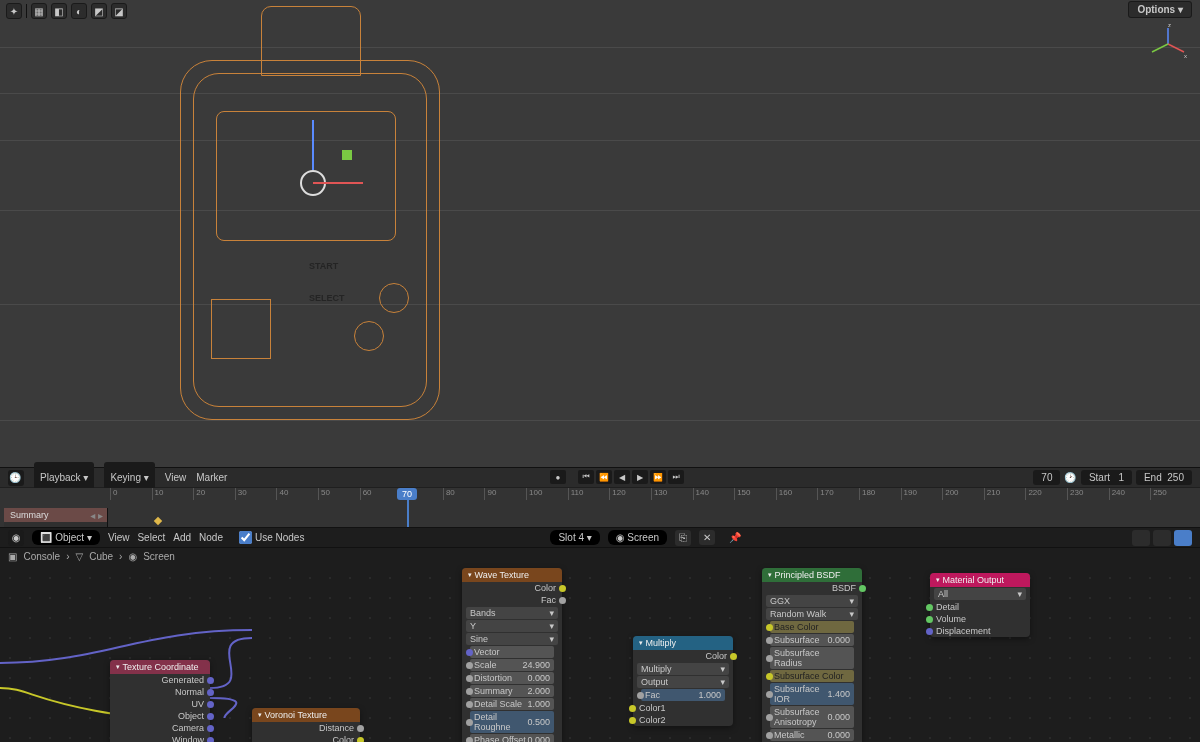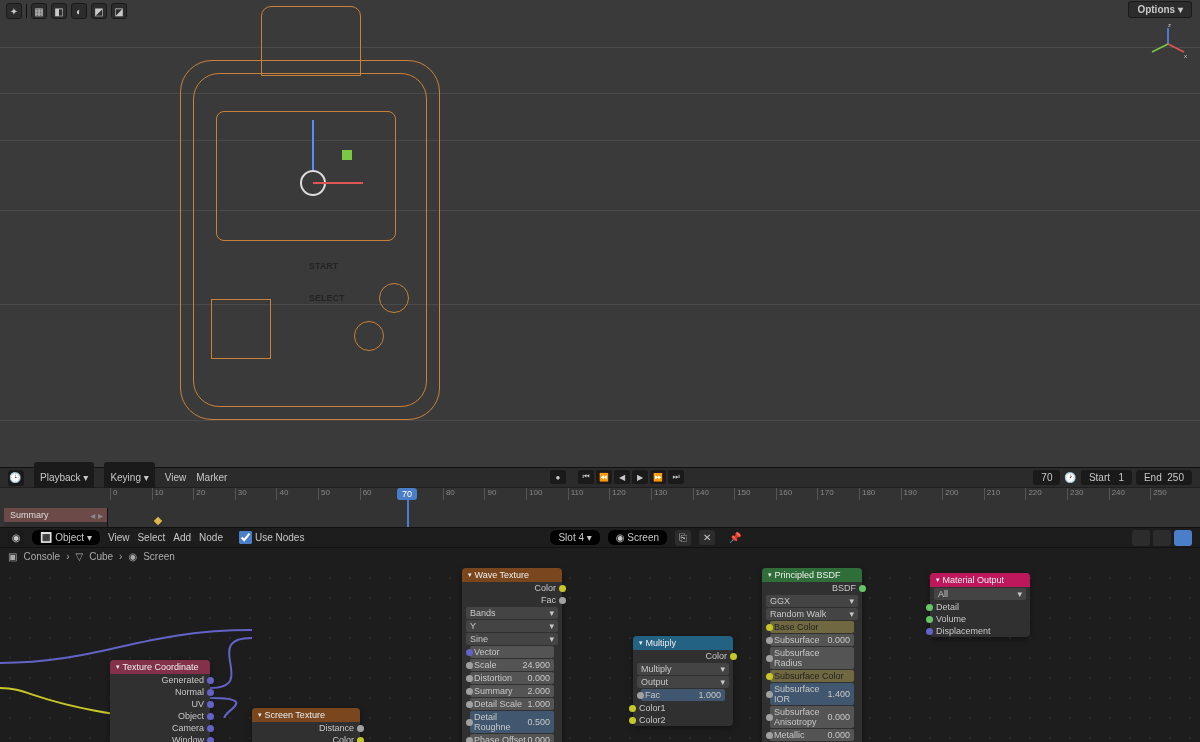--- a/index.html
+++ b/index.html
@@ -292,21 +292,21 @@
           </div>
           <div class="row">
             <span></span>
             <span>Window</span>
             <span class="sock out c-vec"></span>
           </div>
         </div>
     </div>
 
     <div class="node" style="left:252px;top:140px;width:108px;">
-      <div class="title t-tex">Screen Texture</div>
+      <div class="title t-tex">Voronoi Texture</div>
       <div id="voronoi-outs">
           <div class="row">
             <span></span>
             <span>Distance</span>
             <span class="sock out c-val"></span>
           </div>
           <div class="row">
             <span></span>
             <span>Color</span>
             <span class="sock out c-col"></span>

